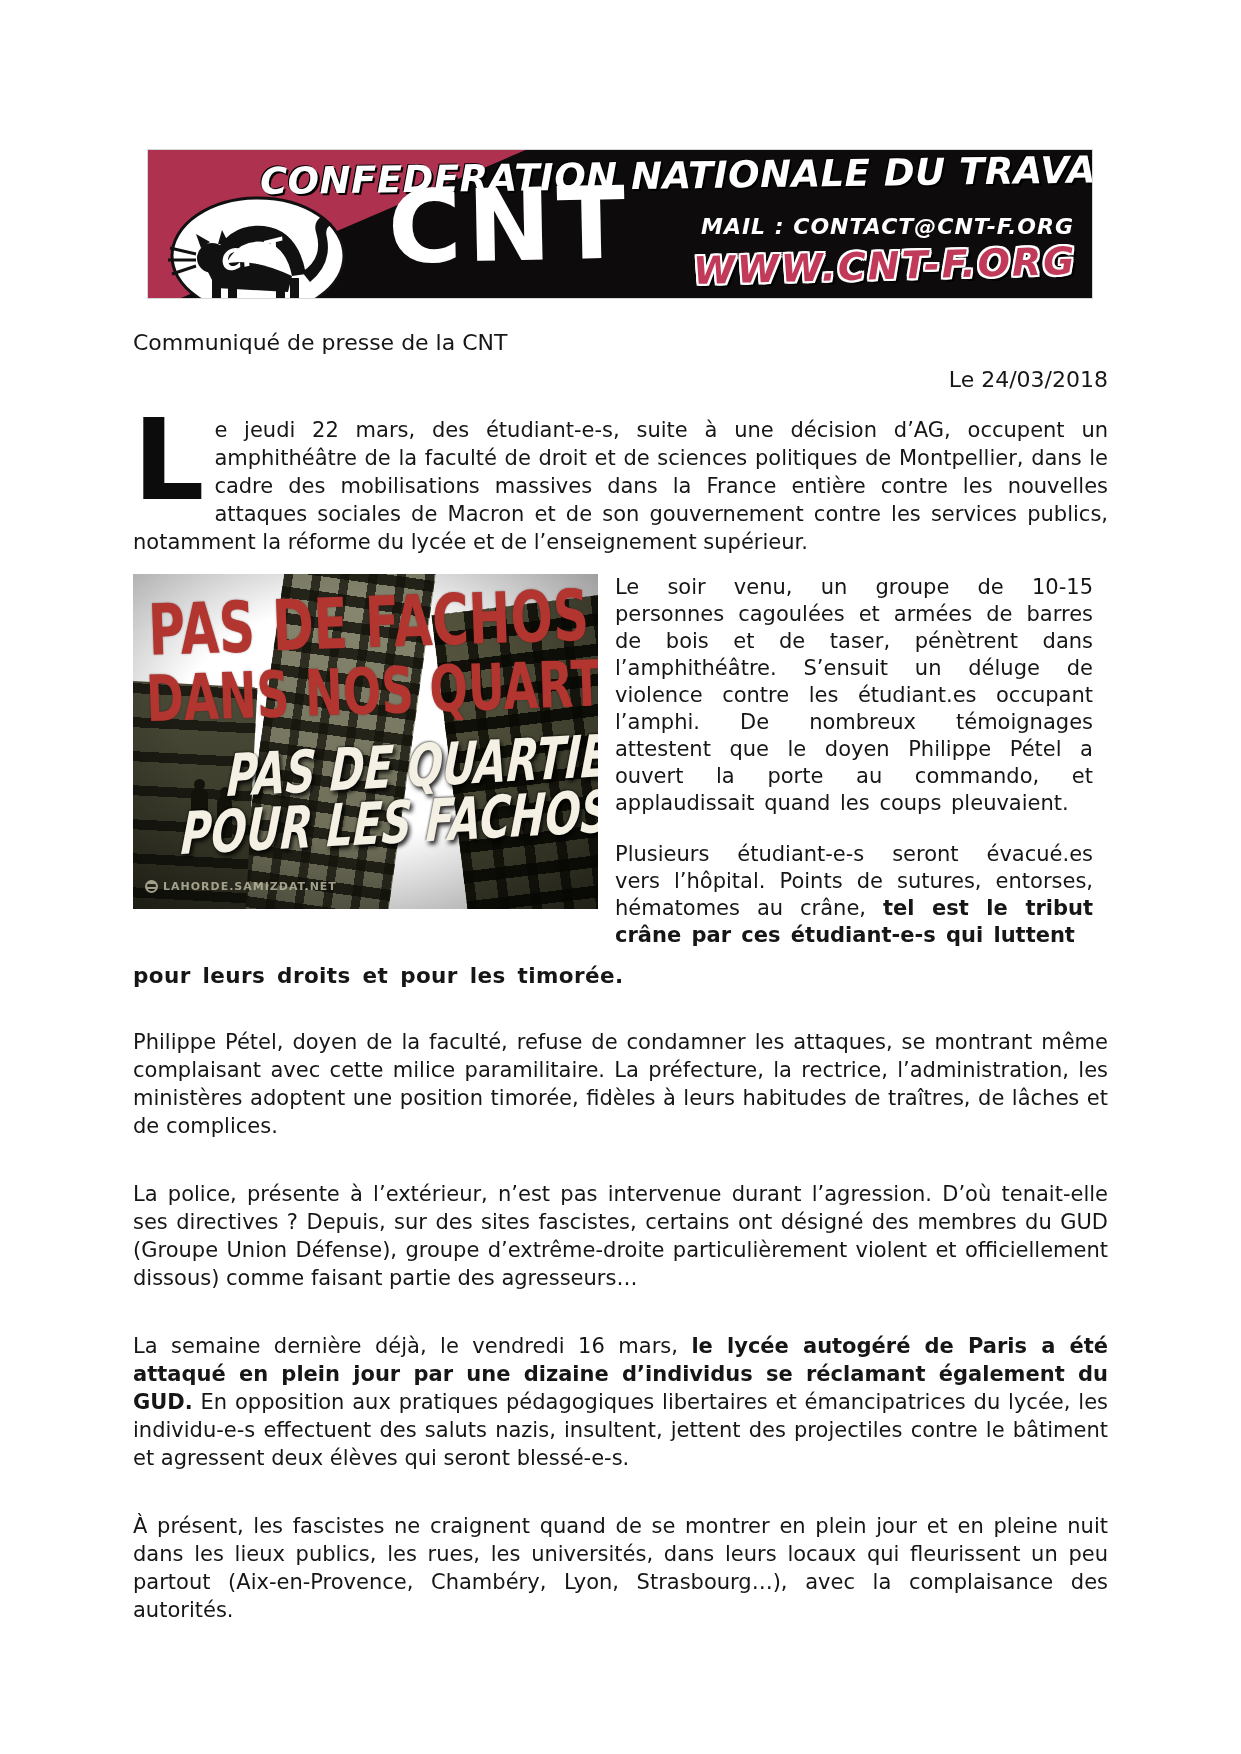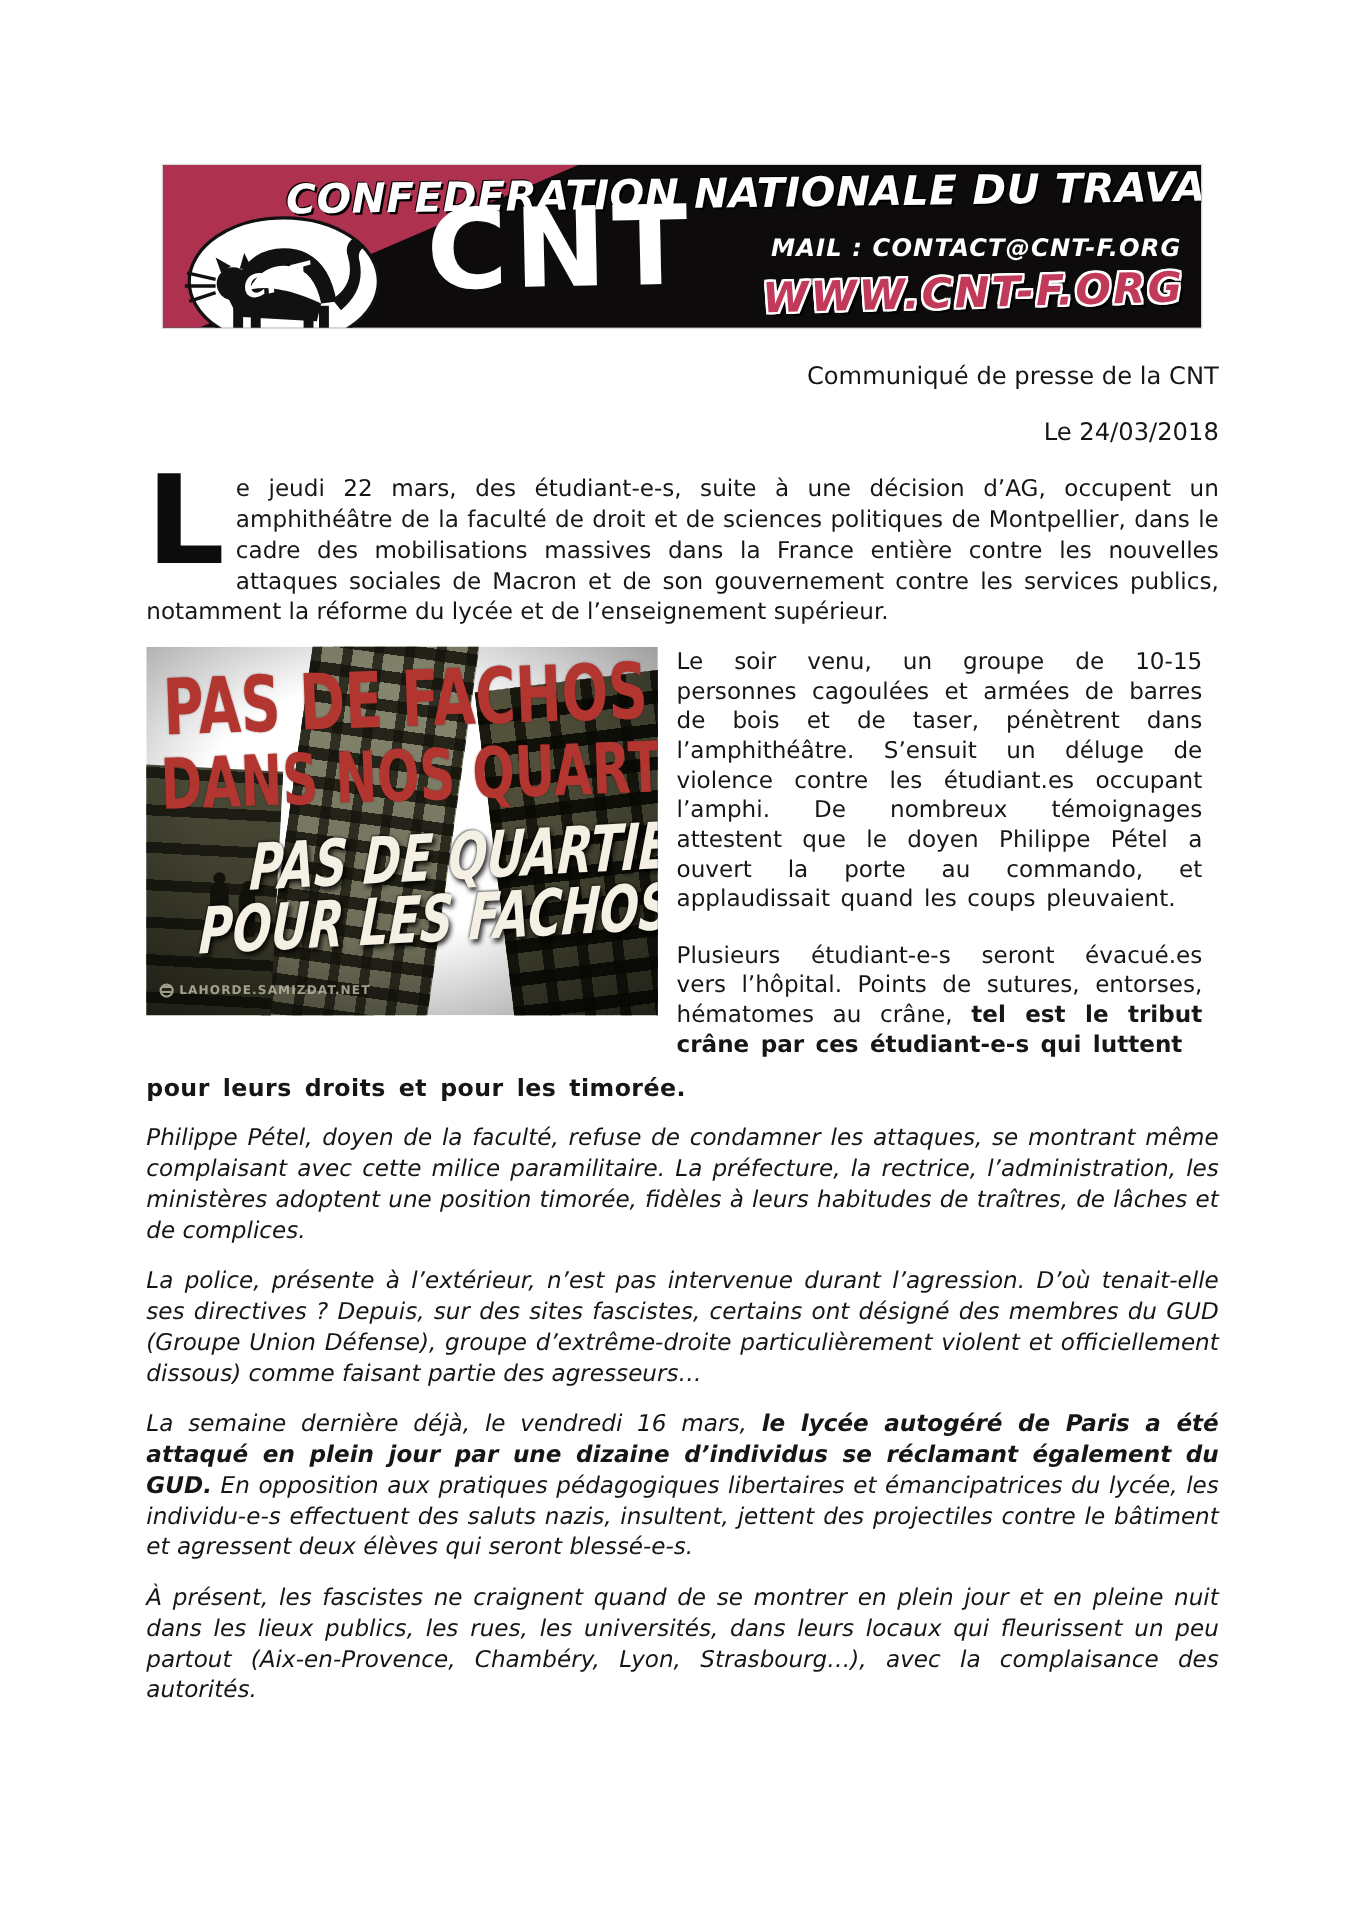--- a/index.html
+++ b/index.html
@@ -37,22 +37,22 @@
     position:absolute; right:16px; top:94px; color:#c23a59; white-space:nowrap;
     font-weight:bold; font-style:italic; font-size:38px; letter-spacing:2px;
     transform:rotate(-1.5deg);
     text-shadow:-2px 0 0 #fff, 2px 0 0 #fff, 0 -2px 0 #fff, 0 2px 0 #fff,
                 -2px -2px 0 #fff, 2px 2px 0 #fff, -2px 2px 0 #fff, 2px -2px 0 #fff,
                 4px 4px 0 #000;
   }
 
   
   .content { position:absolute; left:133px; top:298px; width:975px; }
-  .doc-type { margin-top:32px; text-align:right; font-size:22px; }
-  .date-line { margin-top:26px; text-align:right; font-size:22px; }
+  .doc-type { margin-top:32px; text-align:left; font-size:22px; }
+  .date-line { margin-top:12px; text-align:right; font-size:22px; }
   .headline {
     margin-top:40px; text-align:center; font-weight:bold; font-size:23px;
     letter-spacing:-0.4px; white-space:nowrap;
   }
   .lead { margin-top:24px; text-align:justify; font-size:21px; line-height:28px; }
   .dropcap {
     float:left; font-weight:bold; font-size:112px; line-height:84px;
     padding:2px 10px 0 0; color:#0c0c0c;
   }
   p { margin:0; }
@@ -61,21 +61,21 @@
   .media-row { margin-top:18px; display:flex; align-items:flex-start; }
   .col {
     margin-left:17px; width:478px; text-align:justify;
     font-size:21px; line-height:27px; word-spacing:3px;
   }
   .col-gap { height:24px; }
   .continuation {
     margin-top:14px; font-weight:bold; font-size:21.5px;
     letter-spacing:0.4px; word-spacing:4px;
   }
-  .para { margin-top:18px; text-align:justify; font-size:21px; line-height:28px;font-style:italic; }
+  .para { margin-top:40px; text-align:justify; font-size:21px; line-height:28px; }
 
   
   .poster {
     position:relative; flex:none; width:465px; height:335px; overflow:hidden;
     background:linear-gradient(160deg,#4a4a3c 0%, #3c3c2f 55%, #3030256 100%), #3a3a2d;
   }
   .bldg { position:absolute; }
   .bldg-1 {
     left:128px; top:-30px; width:150px; height:400px; transform:rotate(8deg);
     background-image:

